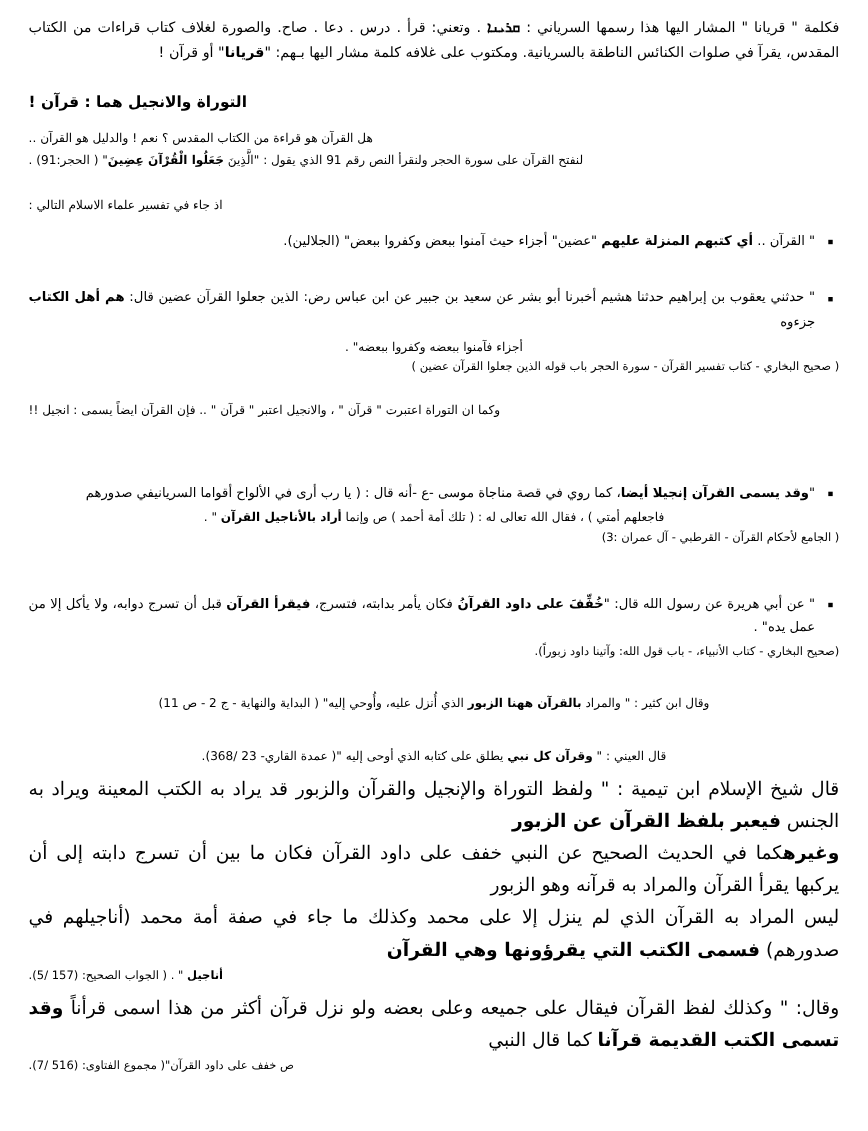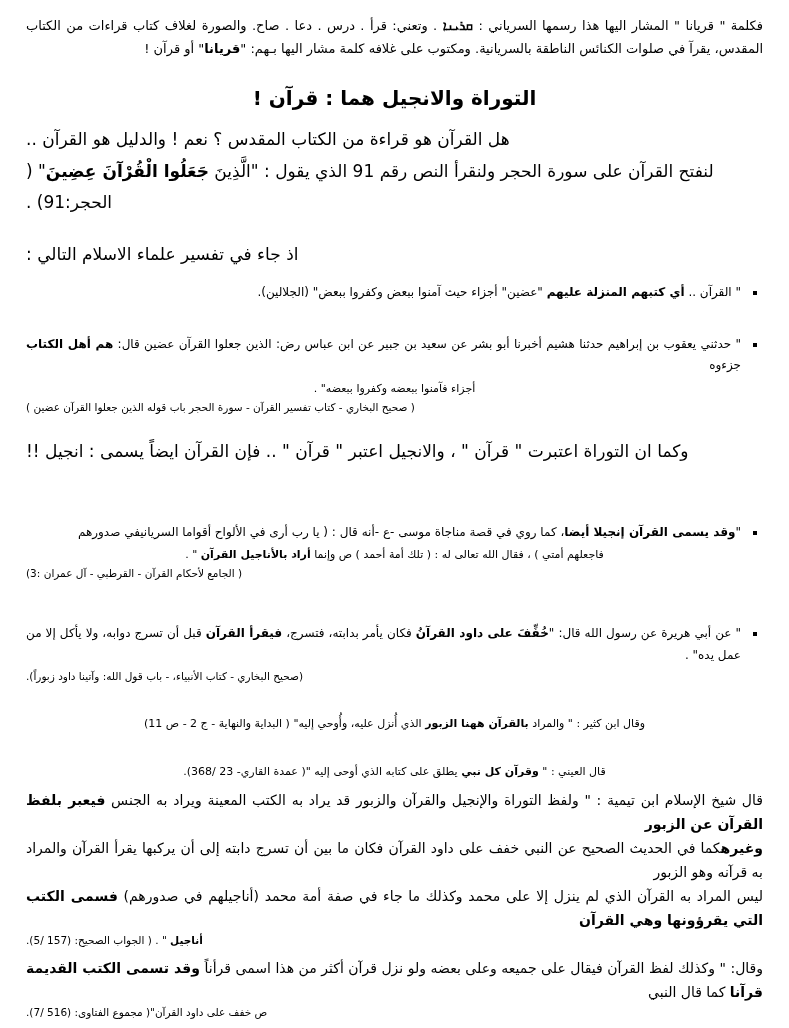--- a/index.html
+++ b/index.html
@@ -18,50 +18,50 @@
   .page {
     position: relative;
     width: 789px;
     height: 1028px;
     box-sizing: border-box;
     padding: 14px 26px 10px 26px;
   }
 
   
   .para {
-    font-size: 14px;
+    font-size: 17px;
     line-height: 1.72;
     text-align: justify;
     text-align-last: right;
     margin: 0;
   }
 
   .intro {
     font-size: 13px;
     line-height: 1.78;
     text-align: justify;
     text-align-last: right;
     margin: 0 0 4px 0;
   }
 
   
   .heading {
-    font-size: 20px;
+    font-size: 14px;
     font-weight: bold;
-    text-align: center;
+    text-align: left;
     margin: 0;
     letter-spacing: -0.2px;
     line-height: 1.4;
   }
   .h-wrap { display: block; width: 100%; }
 
   
   .rightblock {
     text-align: left;
-    font-size: 17px;
+    font-size: 11px;
     line-height: 1.85;
   }
   .rightblock .ln { display: block; }
 
   
   ul.bullets {
     list-style: none;
     margin: 0;
     padding: 0;
   }
@@ -80,21 +80,21 @@
     right: 6px;
     top: 0.78em;
     width: 4px;
     height: 4px;
     background: #000;
   }
   li.small { font-size: 10.5px; line-height: 1.85; }
 
   .cite {
     font-size: 10.5px;
-    text-align: left;
+    text-align: right;
     line-height: 1.7;
     margin: 0;
   }
   .cite-left {
     font-size: 10.5px;
     text-align: left;
     line-height: 1.7;
     margin: 0;
   }
   .cont-line {

